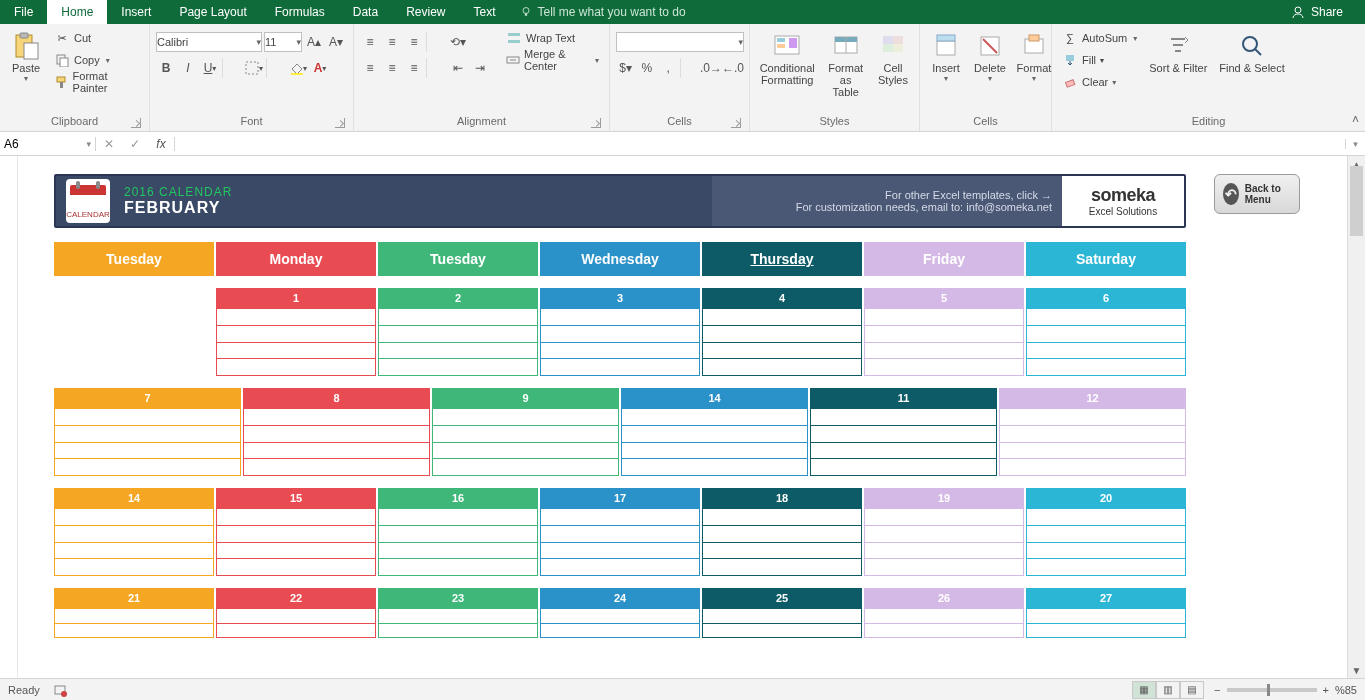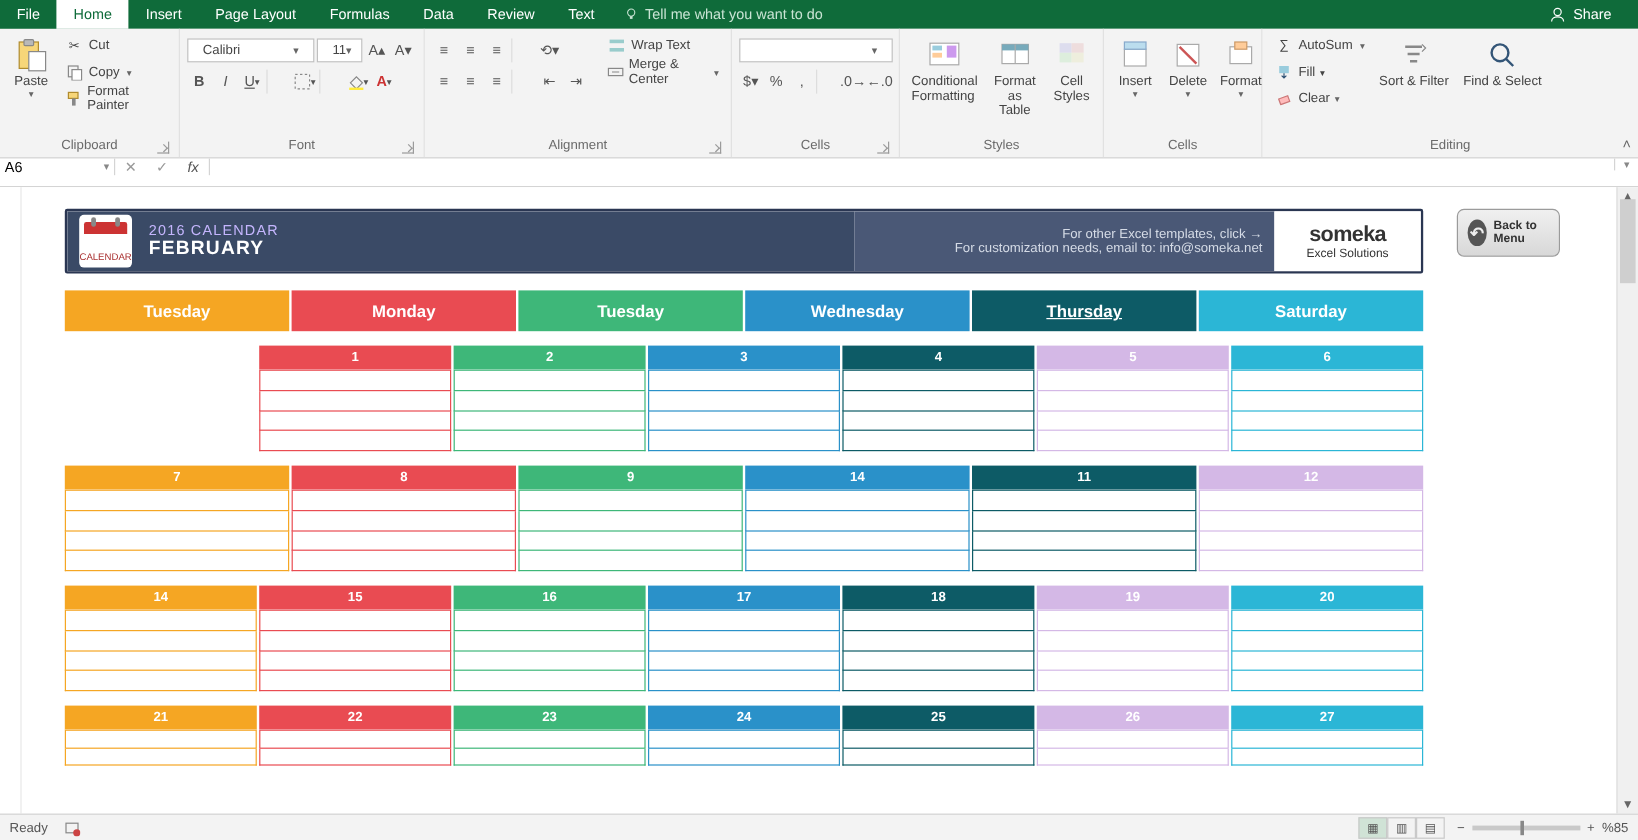--- a/index.html
+++ b/index.html
@@ -21,29 +21,29 @@
 .rgroup-label { font-size: 11px; color: #6a6a6a; text-align: center; padding: 2px 0 4px 0; position: relative; }
 .rgroup-label .dlg { position: absolute; right: 2px; bottom: 3px; width: 10px; height: 10px; border: 1px solid #9b9b9b; border-top: none; border-left: none; }
 .rgroup-label .dlg::after{content:'';position:absolute;right:1px;bottom:1px;width:4px;height:4px;border-right:1px solid #9b9b9b;border-bottom:1px solid #9b9b9b;transform:rotate(-45deg);}
 
 .vbtn { display: flex; flex-direction: column; align-items: center; justify-content: flex-start; font-size: 11px; color: #444; padding: 2px 4px; cursor: pointer; min-width: 40px; }
 .vbtn .ic { width: 32px; height: 32px; display:flex;align-items:center;justify-content:center; }
 .hstack { display: flex; flex-direction: column; gap: 2px; font-size: 11px; color: #444; }
 .hstack .row { display: flex; align-items: center; gap: 4px; padding: 1px 4px; cursor:pointer; height: 20px;}
 .mini-ic { width: 16px; height: 16px; display:inline-flex;align-items:center;justify-content:center;}
 
-.combo { height: 20px; background:#fff; border:1px solid #c0c0c0; display:flex; align-items:center; padding: 0 12px; font-size:11px; color:#444; position:relative; }
+.combo { height: 20px; background:#fff; border:1px solid #c0c0c0; display:flex; align-items:center; padding: 0 0; font-size:11px; color:#444; position:relative; }
 .combo .dd { margin-left:auto; font-size:9px; color:#666;}
 .tbic { width:20px; height:20px; display:inline-flex; align-items:center; justify-content:center; color:#555; cursor:pointer; font-size:12px;}
 .trow { display:flex; gap:2px; align-items:center;}
 
 .collapse-ribbon { position:absolute; right:6px; bottom:4px; font-size:12px; color:#666; cursor:pointer;}
 
 
-.fbar { height: 24px; border-bottom:1px solid #d4d4d4; display:flex; align-items:flex-start; background:#fff; }
+.fbar { height: 24px; border-bottom:1px solid #d4d4d4; display:flex; align-items:center; background:#fff; }
 .namebox { width:96px; border-right:1px solid #d4d4d4; display:flex; align-items:center; padding:0 4px; font-size:12px;}
 .namebox .dd{ margin-left:auto; color:#888;font-size:9px;}
 .fx-ctrls { display:flex; align-items:center; border-right:1px solid #d4d4d4; }
 .fx-ctrls span{ width:26px; text-align:center; color:#999; font-size:12px; }
 .fx-ctrls .fx { font-style:italic; color:#555;}
 .formula-input { flex:1; border:none; padding:0 6px; font-size:12px; }
 .fbar .expand { width:20px; border-left:1px solid #d4d4d4; display:flex;align-items:center;justify-content:center;color:#888;font-size:9px;}
 
 
 .sheet-wrap { position:absolute; top: 156px; left:0; right:0; bottom: 22px; background:#fff; display:flex;}
@@ -57,21 +57,21 @@
 
 .cal-header { display:flex; height:54px; border:2px solid #2a3652; border-radius:2px; overflow:hidden; width: 1132px; }
 .cal-header .left { flex:0 0 656px; background:#3a4a66; display:flex; align-items:center; gap:14px; padding-left:10px; color:#fff;}
 .cal-header .right { flex:1; background:#4a5876; color:#d5dbe6; display:flex; flex-direction:column; align-items:flex-end; justify-content:center; padding-right:10px; font-size:11px;}
 .cal-header .logo { width:122px; background:#fff; display:flex; flex-direction:column; align-items:center; justify-content:center; color:#333; font-size:10px;}
 .cal-header .logo .brand{font-size:18px; font-weight:bold; letter-spacing:-0.5px;}
 .cal-ic { width:44px; height:44px; background:#fff; border-radius:4px; position:relative; display:flex;align-items:flex-end;justify-content:center; font-size:8px; color:#a33; padding-bottom:4px;}
 .cal-ic::before{content:'';position:absolute;top:6px;left:4px;right:4px;height:10px;background:#c33;border-radius:2px 2px 0 0;}
 .cal-ic::after{content:'';position:absolute;top:2px;left:10px;width:4px;height:8px;background:#888;border-radius:2px;box-shadow:20px 0 #888;}
 .cal-title { display:flex; flex-direction:column; }
-.cal-title .y{ font-size:12px; letter-spacing:1px; color:#c4b5fd;}
+.cal-title .y{ font-size:12px; letter-spacing:1px; color:#22c55e;}
 .cal-title .m{ font-size:16px; font-weight:bold; letter-spacing:1px;}
 
 .back-btn { position:absolute; top: 18px; left: 1196px; width:86px; height:40px; background: linear-gradient(#f0f0f0,#d8d8d8); border:1px solid #9b9b9b; border-radius:6px; display:flex; align-items:center; gap:6px; padding:0 8px; font-size:10px; font-weight:bold; color:#333; cursor:pointer;}
 .back-btn .arr { width:22px; height:22px; background:#555; border-radius:50%; color:#eee; display:flex;align-items:center;justify-content:center; font-size:14px;}
 
 .dayhdr-row { display:flex; gap:2px; margin-top:14px; width:1132px;}
 .dayhdr { flex:1; height:34px; display:flex; align-items:center; justify-content:center; color:#fff; font-size:14px; font-weight:600;}
 .c-sun{background:#f5a623;} .c-mon{background:#e94b52;} .c-tue{background:#3eb779;} .c-wed{background:#2a91c9;} .c-thu{background:#0d5b66;text-decoration:underline;} .c-fri{background:#d4b8e6;} .c-sat{background:#2bb6d6;}
 
 .week { display:flex; gap:2px; margin-top:12px; width:1132px;}
@@ -297,21 +297,21 @@
     <div class="rgroup-body">
       <div class="vbtn">
           <div class="ic">
             <svg width="28" height="28">
               <rect x="2" y="4" width="24" height="18" fill="#fff" stroke="#aaa"></rect>
               <rect x="4" y="6" width="8" height="4" fill="#9cd"></rect>
               <rect x="4" y="12" width="8" height="4" fill="#fc9"></rect>
               <rect x="16" y="6" width="8" height="10" fill="#c9e"></rect>
             </svg>
           </div>
-          <span style="text-align:left;line-height:1.1">Conditional Formatting</span>
+          <span style="text-align:center;line-height:1.1">Conditional Formatting</span>
         </div>
       <div class="vbtn">
           <div class="ic">
             <svg width="28" height="28">
               <rect x="3" y="5" width="22" height="16" fill="#fff" stroke="#aaa"></rect>
               <rect x="3" y="5" width="22" height="5" fill="#7ab"></rect>
               <line x1="14" y1="5" x2="14" y2="21" stroke="#aaa"></line>
             </svg>
           </div>
           <span style="text-align:center;line-height:1.1">Format as Table</span>
@@ -460,20 +460,21 @@
       <div class="arr">↶</div>
       <span>Back to Menu</span>
     </div>
 
     <div class="dayhdr-row">
       <div class="dayhdr c-sun">Tuesday</div>
       <div class="dayhdr c-mon">Monday</div>
       <div class="dayhdr c-tue">Tuesday</div>
       <div class="dayhdr c-wed">Wednesday</div>
       <div class="dayhdr c-thu">Thursday</div>
+      <div class="dayhdr c-fri">Friday</div>
       <div class="dayhdr c-sat">Saturday</div>
     </div>
 
     <div id="weeks">
         <div class="week">
           <div class="daycell sun blank">
             <div class="dnum"></div>
             <div class="lines">
               <div></div>
               <div></div>

